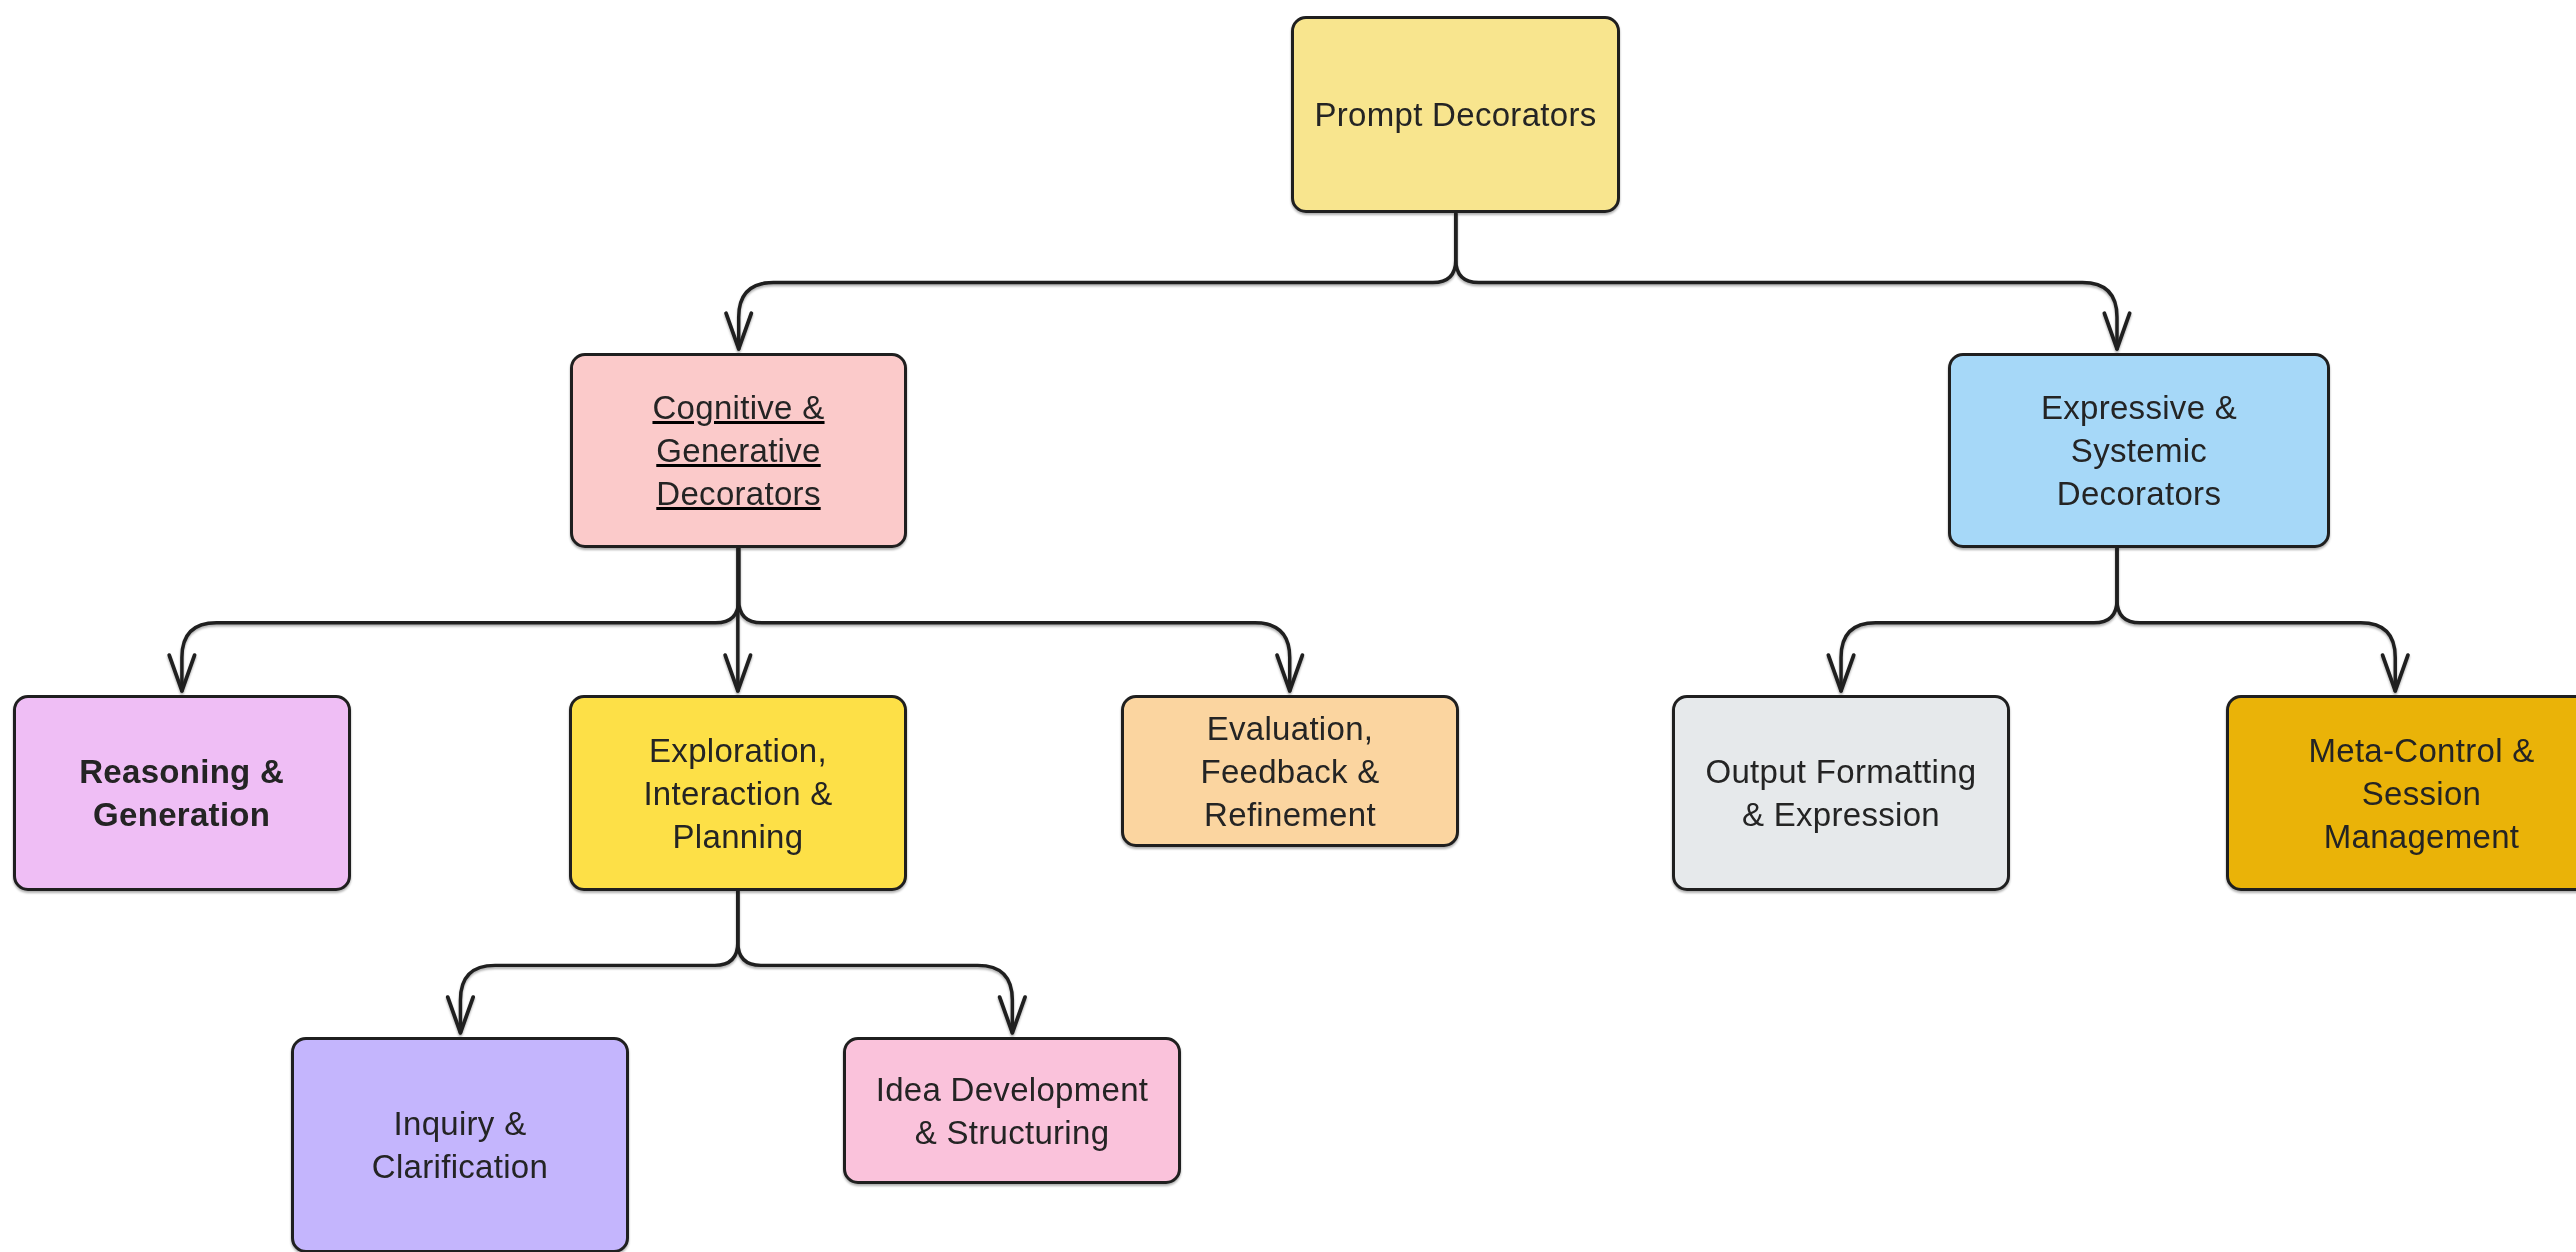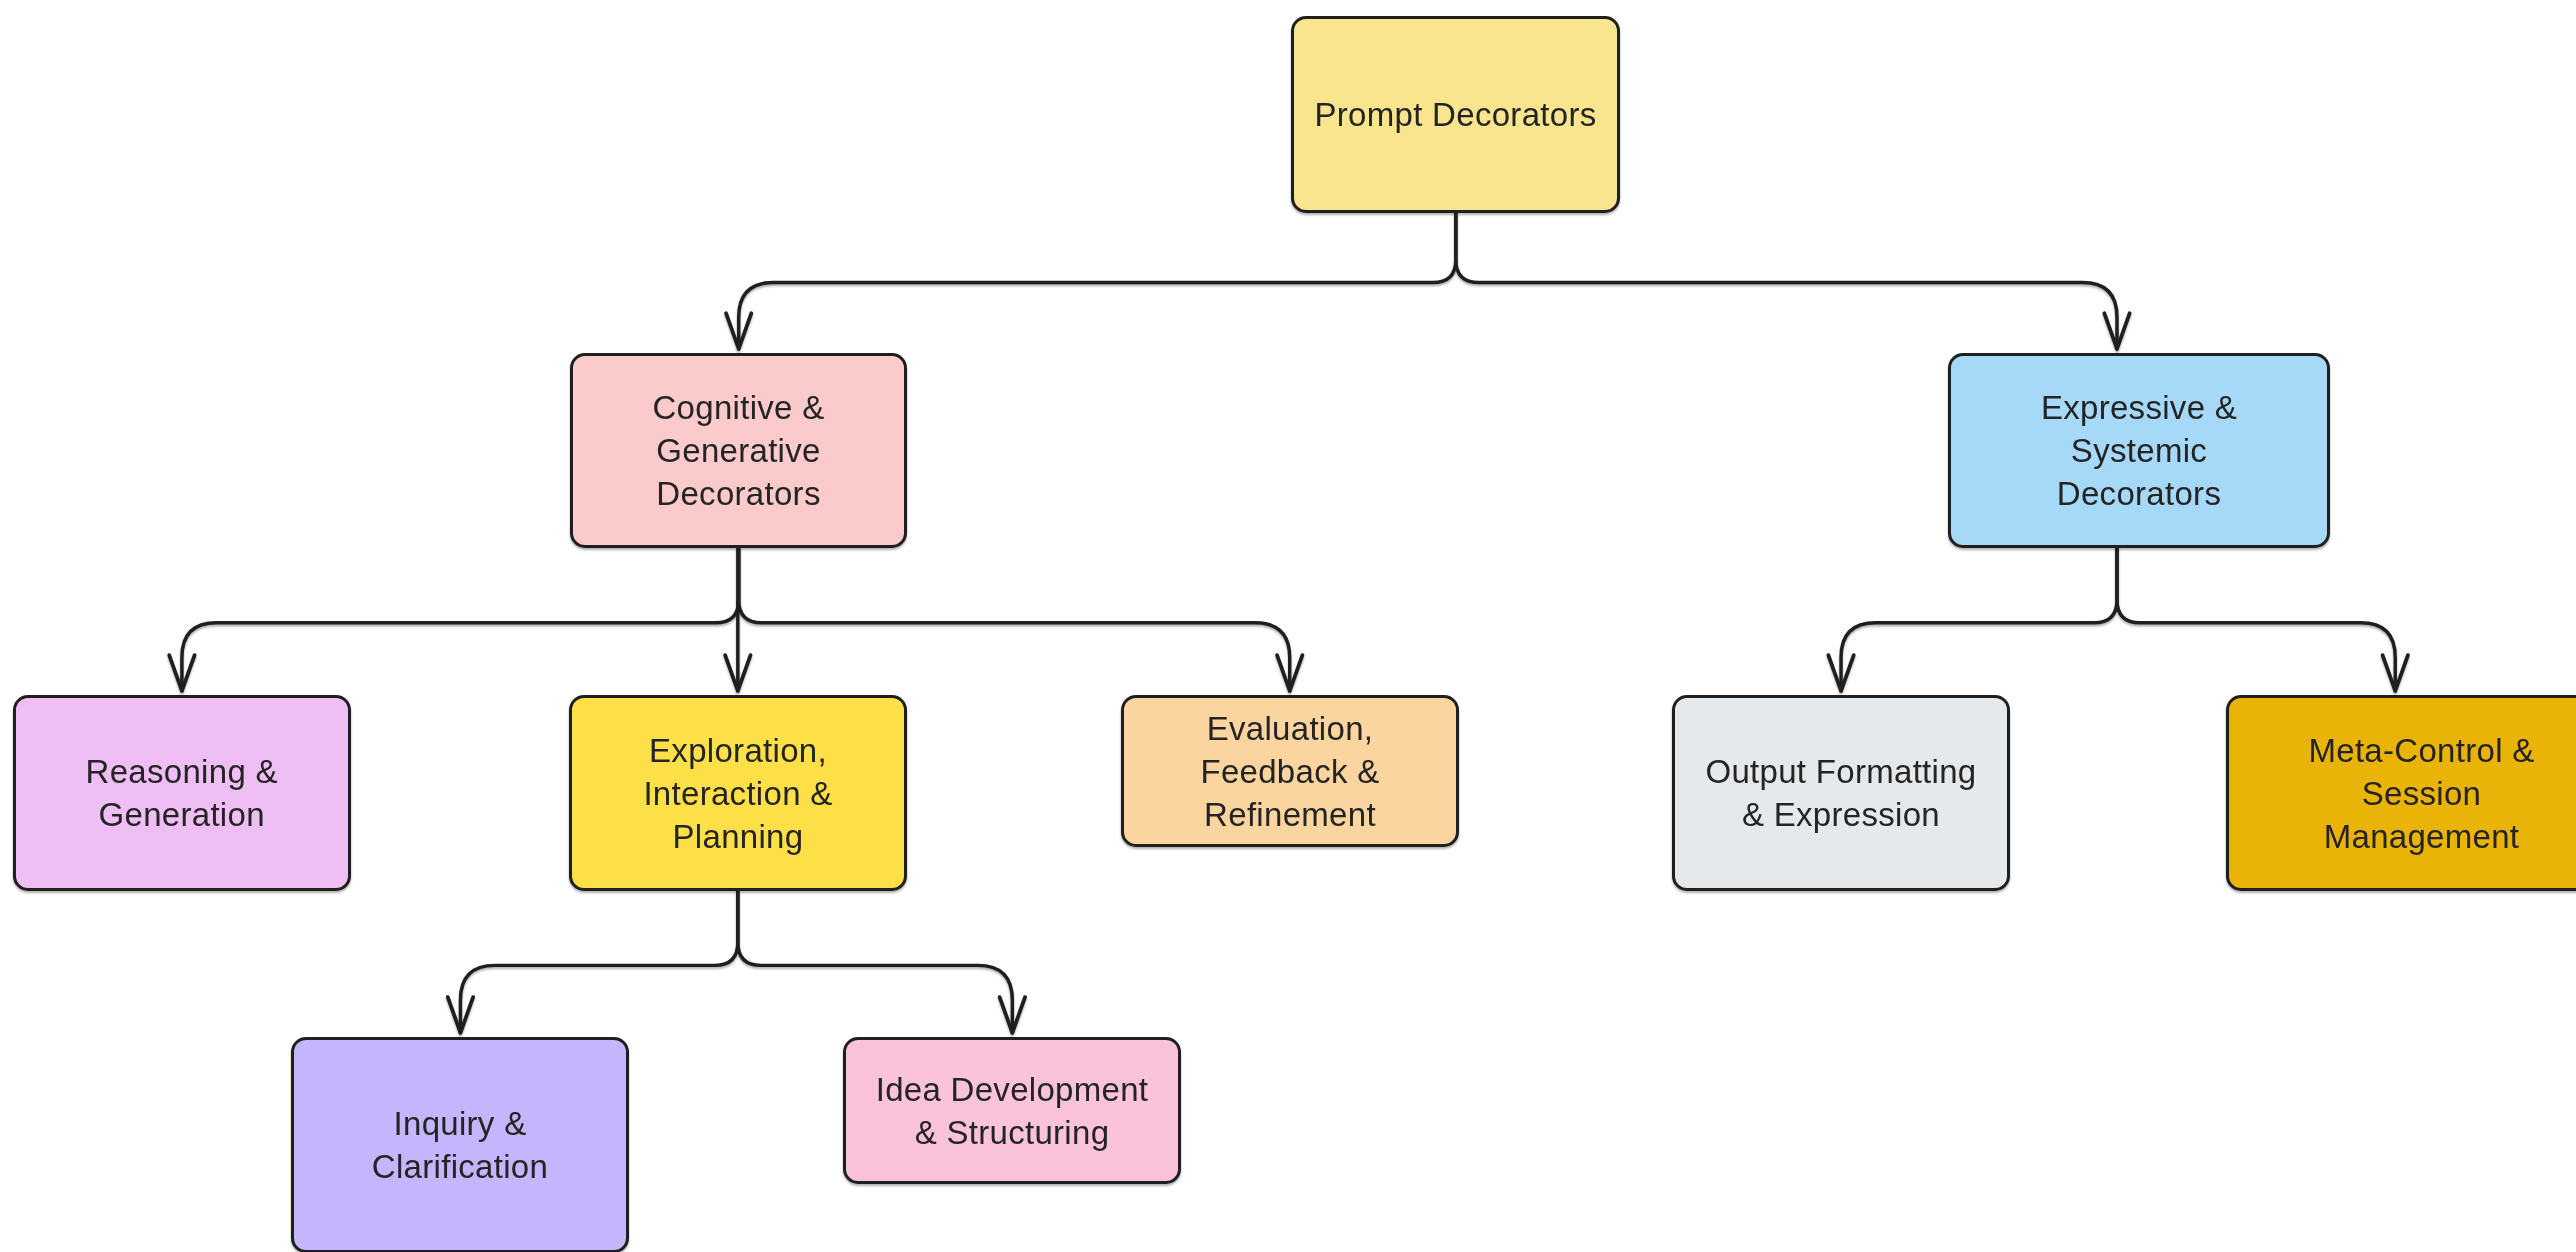--- a/index.html
+++ b/index.html
@@ -81,35 +81,35 @@
       <path d="M 1279 1545 L 1279 1634 Q 1279 1674 1239 1674 L 858 1674 Q 798 1674 798 1734 L 798 1791" class="edge"></path>
       <path d="M 776 1729 L 798 1791 L 820 1729" class="arrowhead"></path>
       <path d="M 1279 1545 L 1279 1634 Q 1279 1674 1319 1674 L 1695 1674 Q 1755 1674 1755 1734 L 1755 1791" class="edge"></path>
       <path d="M 1733 1729 L 1755 1791 L 1777 1729" class="arrowhead"></path>
     </svg>
 <div class="node" style="left: 1291px; top: 16px; width: 329px; height: 197px; background: rgb(248, 229, 142);">
       <div class="label">
         <div>Prompt Decorators</div>
       </div>
     </div>
-    <div class="node" style="left: 570px; top: 353px; width: 337px; height: 195px; background: rgb(251, 202, 202);">
+    <div class="node" style="left: 570px; top: 353px; width: 337px; height: 195px; background: rgb(251, 202, 202); text-decoration: underline;">
       <div class="label">
         <div>Cognitive &amp;</div>
         <div>Generative</div>
         <div>Decorators</div>
       </div>
     </div>
     <div class="node" style="left: 1948px; top: 353px; width: 382px; height: 195px; background: rgb(166, 216, 248);">
       <div class="label">
         <div>Expressive &amp;</div>
         <div>Systemic</div>
         <div>Decorators</div>
       </div>
     </div>
-    <div class="node" style="left: 12.7px; top: 695px; width: 338px; height: 196px; background: rgb(239, 190, 245);">
+    <div class="node" style="left: 12.7px; top: 695px; width: 338px; height: 196px; background: rgb(239, 190, 245); font-weight: bold;">
       <div class="label">
         <div>Reasoning &amp;</div>
         <div>Generation</div>
       </div>
     </div>
     <div class="node" style="left: 569px; top: 695px; width: 338px; height: 196px; background: #fde047;">
       <div class="label">
         <div>Exploration,</div>
         <div>Interaction &amp;</div>
         <div>Planning</div>

